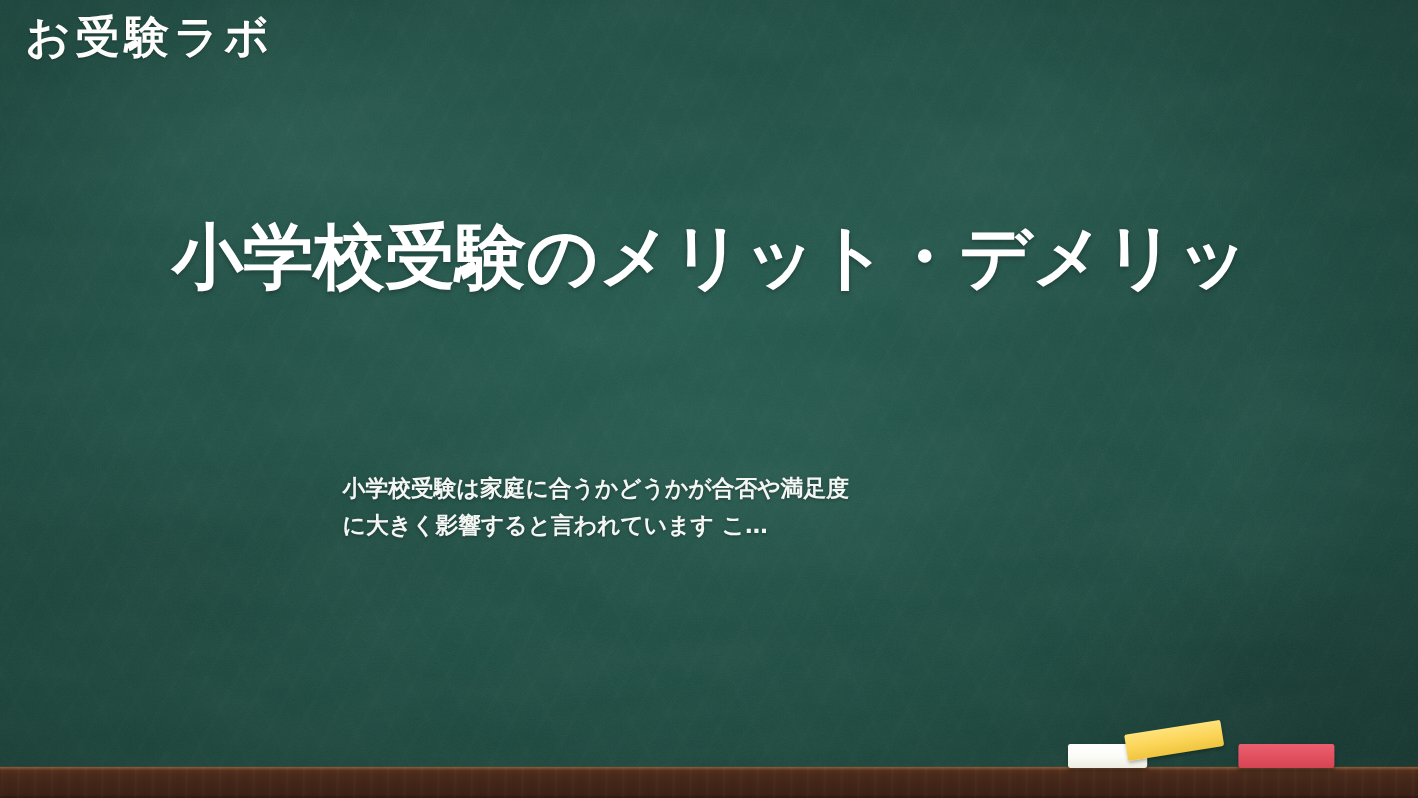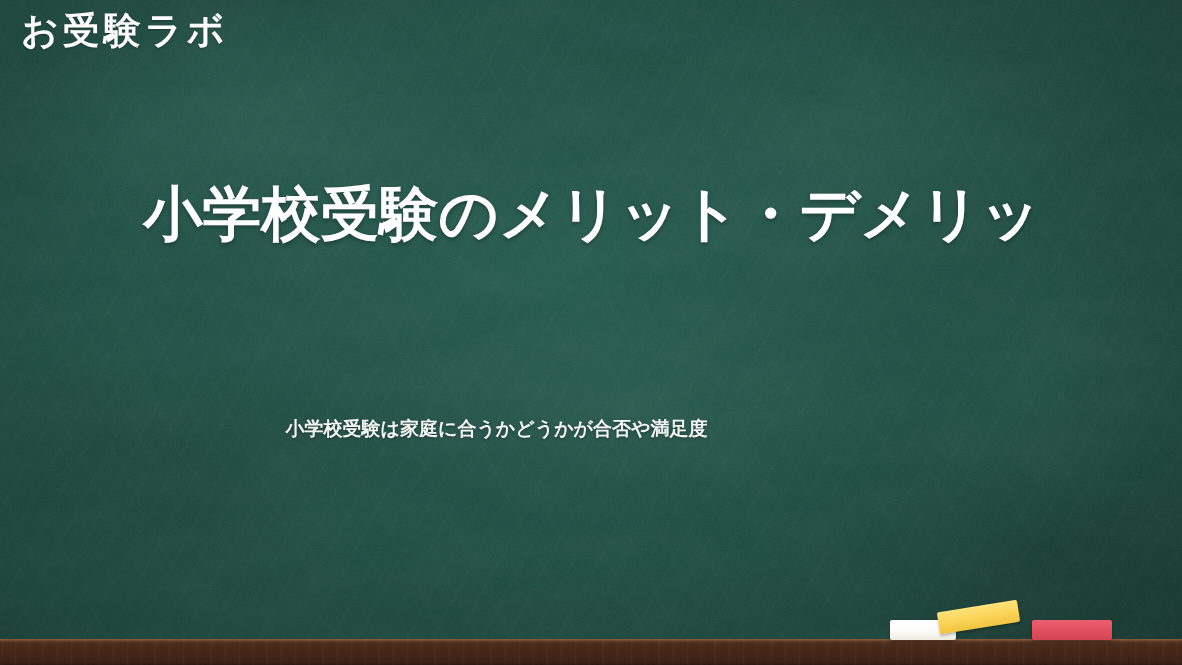--- a/index.html
+++ b/index.html
@@ -121,21 +121,20 @@
 
   
   .subtitle-block {
     position: absolute;
     left: 0;
     right: 11px;
     top: 392px;
     text-align: center;
     padding: 0 70px;
     box-sizing: border-box;
-    margin-top: 21px;
   }
   .subtitle {
     margin: 0 auto;
     font-family: "DejaVu Sans", "Liberation Sans", sans-serif;
     font-size: 19px;
     font-weight: 700;
     line-height: 31px;
     color: #f4f6f4;
     text-shadow: 0 1px 3px rgba(0,0,0,0.35);
     max-width: 620px;
@@ -247,20 +246,21 @@
 
   <div class="title-block">
     <h1 class="title">
       <span class="tline l1">小学校受験のメリット・デメリッ</span>
     </h1>
   </div>
 
   <div class="subtitle-block">
     <p class="subtitle">
       <span class="sline">小学校受験は家庭に合うかどうかが合否や満足度</span>
+      <span class="sline">に大きく影響すると言われています こ…</span>
     </p>
   </div>
 
   <div class="chalk chalk-white"></div>
   <div class="chalk chalk-yellow"></div>
   <div class="chalk chalk-red"></div>
 
   <div class="ledge">
     <div class="ledge-hi"></div>
     <div class="ledge-grain"></div>

